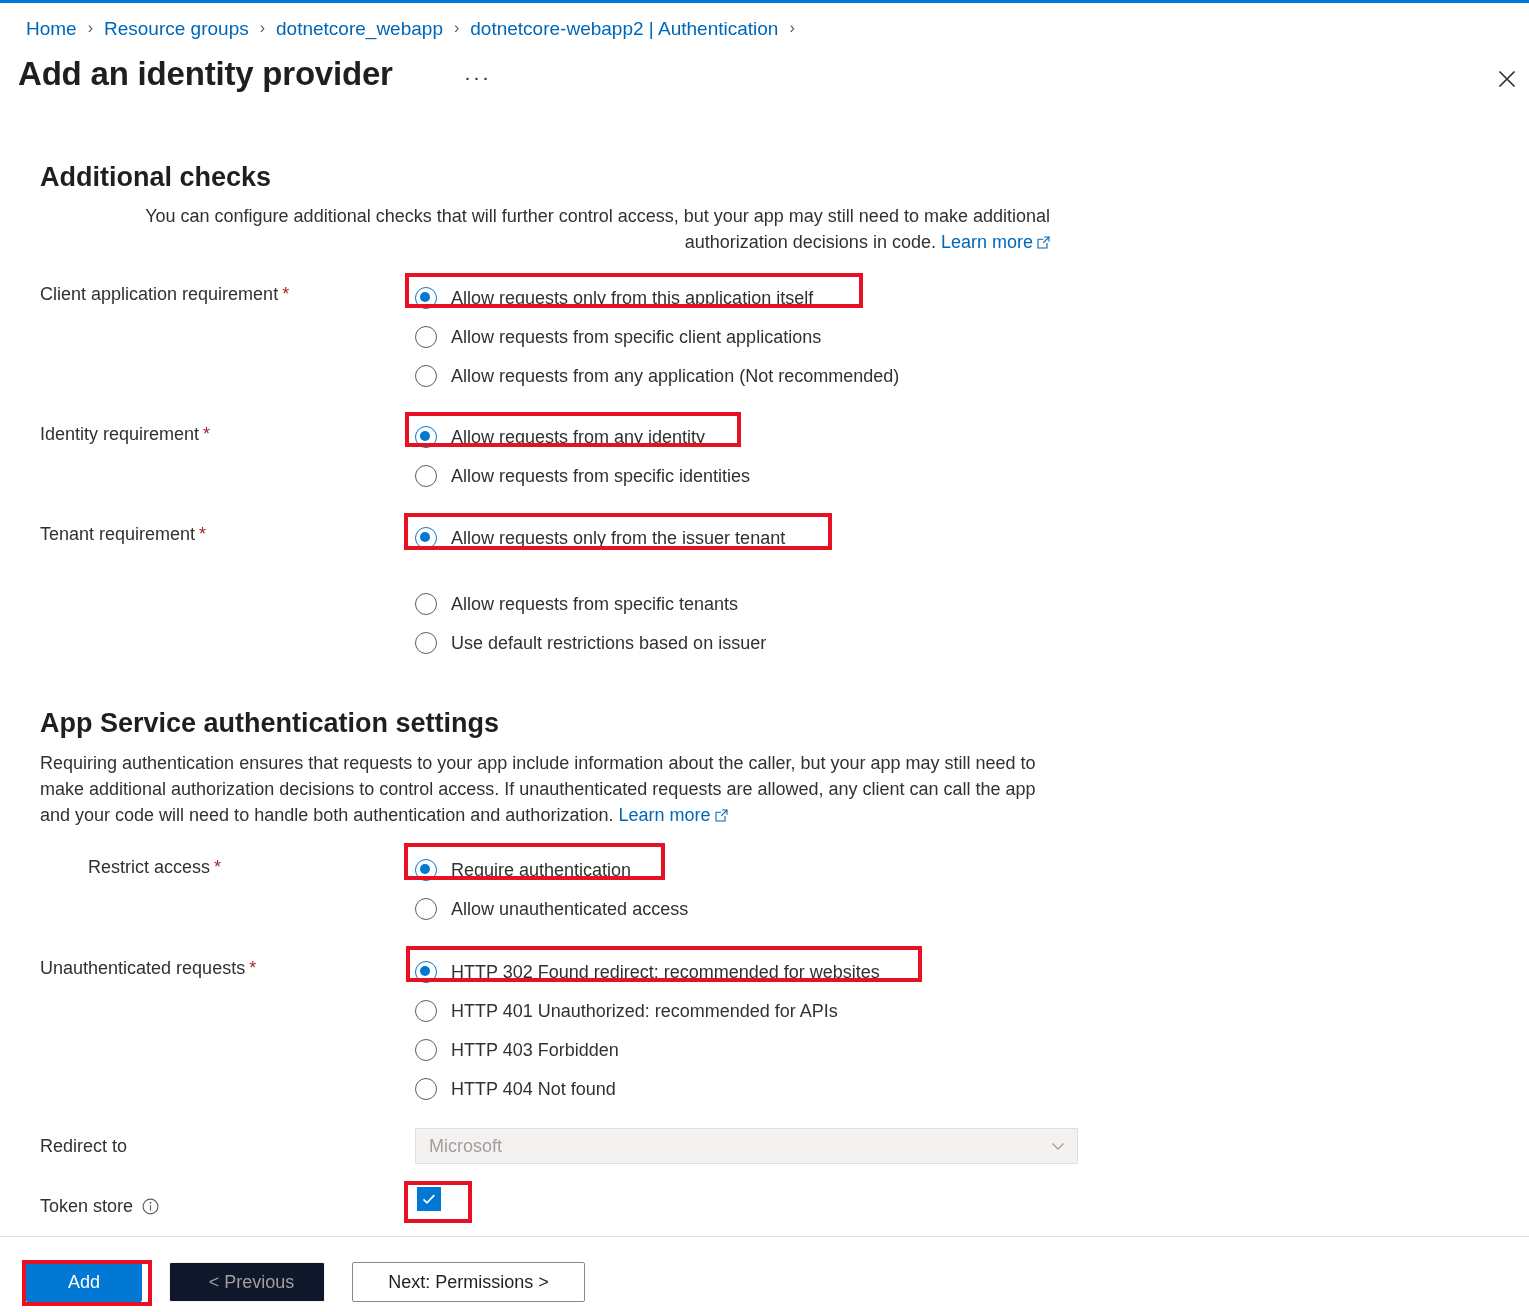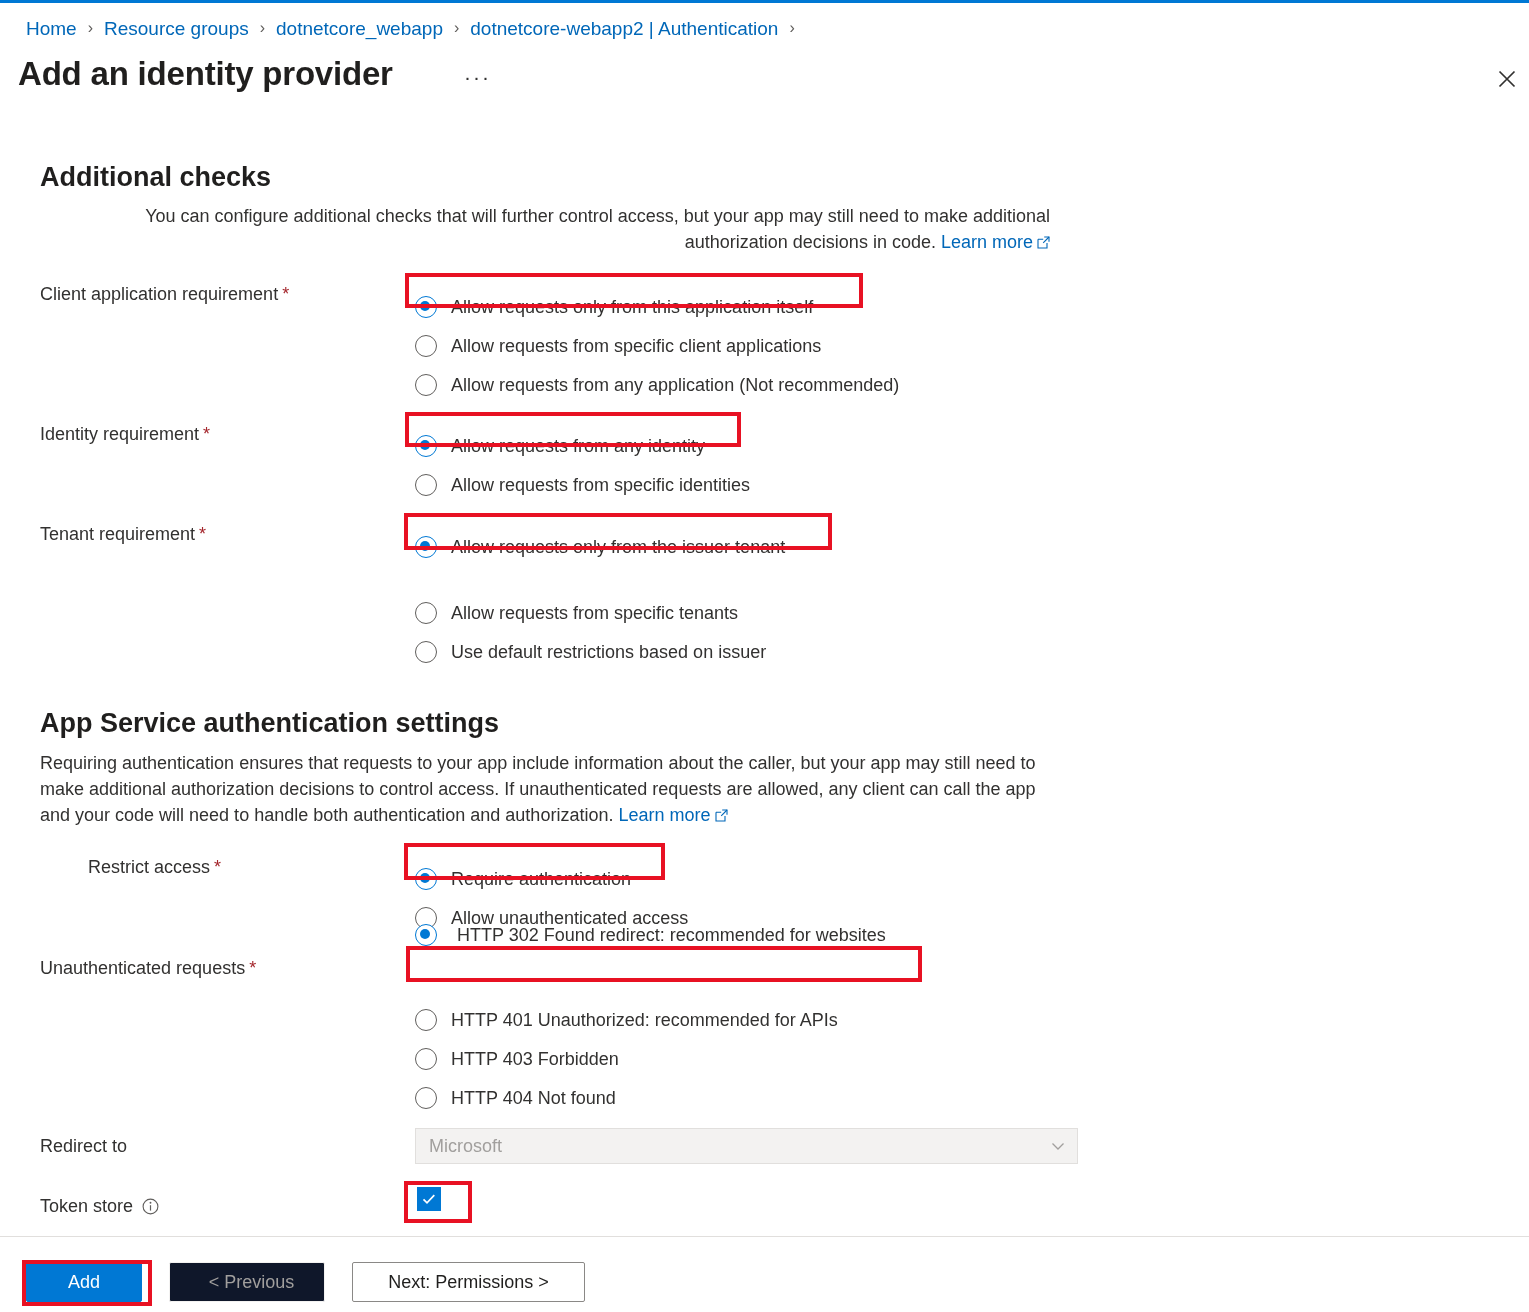--- a/index.html
+++ b/index.html
@@ -142,21 +142,21 @@
     cursor: pointer;
   }
   .info-icon svg { display: block; }
 
   
   .radio-row {
     position: absolute;
     left: 415px;
     height: 40px;
     display: flex;
-    align-items: flex-end;
+    align-items: center;
     cursor: pointer;
     white-space: nowrap;
   }
   .radio {
     width: 22px;
     height: 22px;
     border-radius: 50%;
     border: 1.6px solid #605e5c;
     background: #ffffff;
     flex: none;
@@ -381,21 +381,21 @@
   </div>
   <div class="radio-row" style="top:739px;">
     <span class="radio"></span>
     <span class="radio-label">Allow unauthenticated access</span>
   </div>
 
   <div class="field-label" style="top:808px;">
     <span>Unauthenticated requests</span><span class="req-star">*</span>
   </div>
 
-  <div class="radio-row" style="top:756px;gap:6px;">
+  <div class="radio-row" style="top:802px;">
     <span class="radio checked"></span>
     <span class="radio-label">HTTP 302 Found redirect: recommended for websites</span>
   </div>
   <div class="radio-row" style="top:841px;">
     <span class="radio"></span>
     <span class="radio-label">HTTP 401 Unauthorized: recommended for APIs</span>
   </div>
   <div class="radio-row" style="top:880px;">
     <span class="radio"></span>
     <span class="radio-label">HTTP 403 Forbidden</span>

